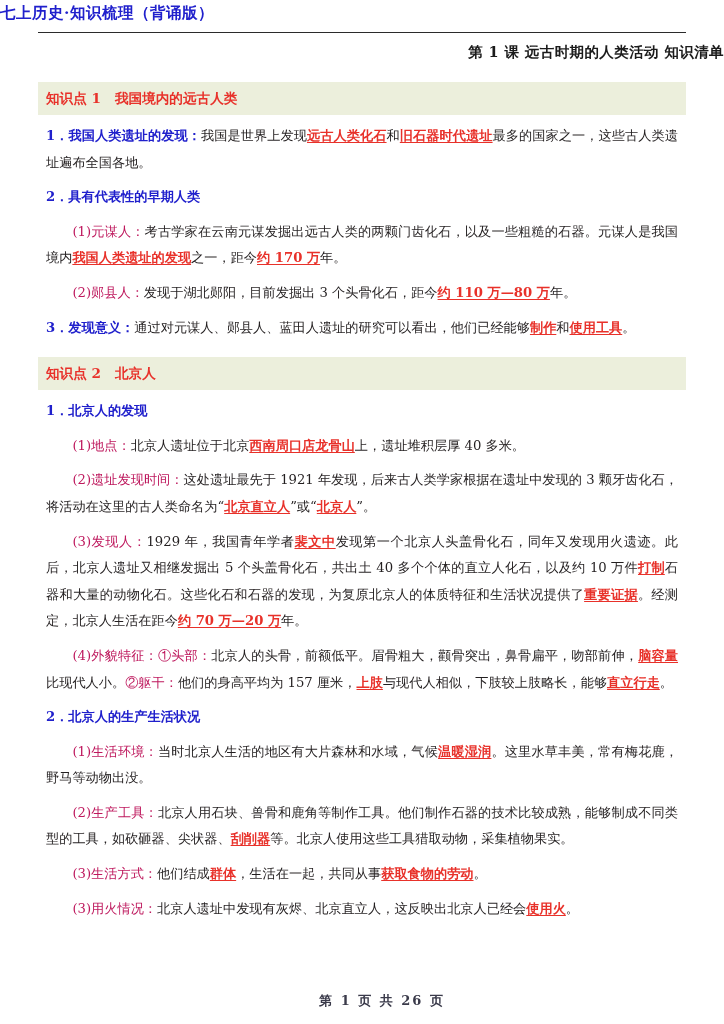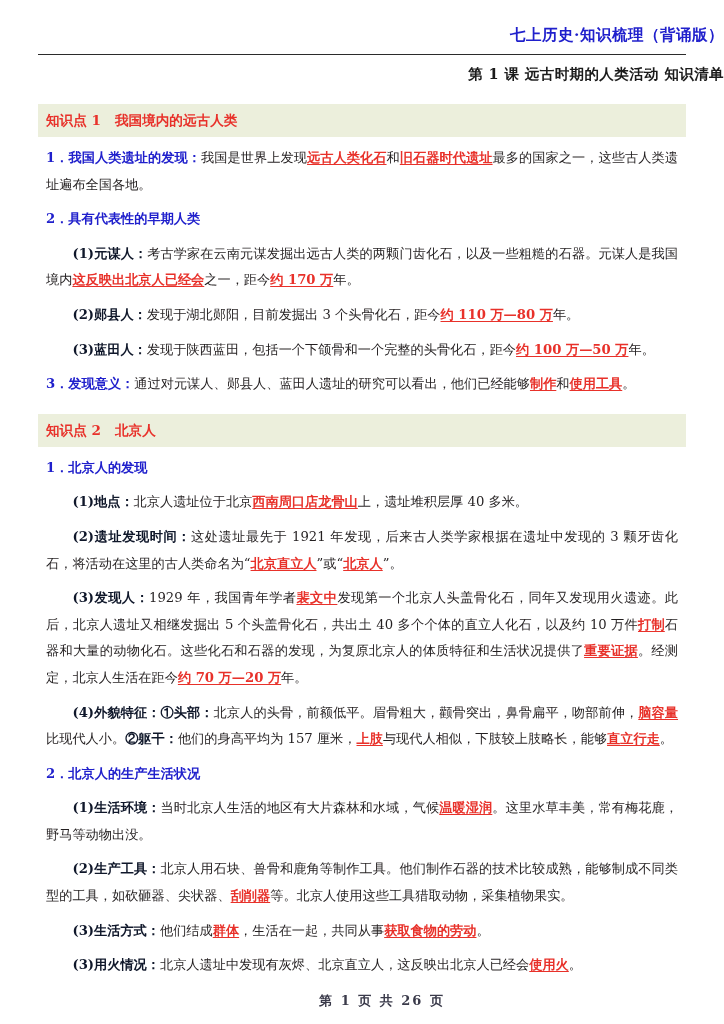--- a/index.html
+++ b/index.html
@@ -20,22 +20,22 @@
   .page {
     width: 724px;
     height: 1024px;
     box-sizing: border-box;
     padding: 0;
     position: relative;
   }
 
   
   .doc-header {
-    text-align: right;
-    padding-top: 24px;
+    text-align: left;
+    padding-top: 2px;
   }
   .doc-header .doc-title {
     color: #2020cc;
     font-weight: bold;
     font-size: 15.5px;
     letter-spacing: 0.5px;
     line-height: 22px;
     font-family: "DejaVu Serif", "Liberation Serif", serif;
   }
   .header-rule {
@@ -76,21 +76,21 @@
   .para {
     margin: 8px;
     text-align: justify;
     text-justify: inter-ideograph;
   }
   .para.indent { text-indent: 2em; }
 
   
   .t-blue   { color: #2020cc; font-weight: bold; }
   .t-black  { color: #231f20; }
-  .t-bold   { font-weight: bold; color: #0f172a; }
+  .t-bold   { font-weight: normal; color: #be185d; }
   .t-red    { color: #e8312a; font-weight: bold; text-decoration: underline; text-underline-offset: 2px; }
 
   
   .doc-footer {
     position: absolute;
     left: 0;
     right: 0;
     bottom: 14px;
     text-align: center;
     font-size: 13px;
@@ -110,23 +110,22 @@
   </div>
 
   <hr class="header-rule">
 
   <div class="lesson-title">第 1 课  远古时期的人类活动  知识清单</div>
 
   <div class="content" id="content-root">
       <div class="kp-banner"><span class="kp-label">知识点 1</span><span>我国境内的远古人类</span></div>
       <p class="para"><span class="t-blue">1．我国人类遗址的发现：</span><span class="t-black">我国是世界上发现</span><span class="t-red">远古人类化石</span><span class="t-black">和</span><span class="t-red">旧石器时代遗址</span><span class="t-black">最多的国家之一，这些古人类遗址遍布全国各地。</span></p>
       <p class="para"><span class="t-blue">2．具有代表性的早期人类</span></p>
-      <p class="para indent"><span class="t-bold">(1)元谋人：</span><span class="t-black">考古学家在云南元谋发掘出远古人类的两颗门齿化石，以及一些粗糙的石器。元谋人是我国境内</span><span class="t-red">这反映出北京人已经会</span><span class="t-black">之一，距今</span><span class="t-red">约 170 万</span><span class="t-black">年。</span></p>
+      <p class="para indent"><span class="t-bold">(1)元谋人：</span><span class="t-black">考古学家在云南元谋发掘出远古人类的两颗门齿化石，以及一些粗糙的石器。元谋人是我国境内</span><span class="t-red">我国人类遗址的发现</span><span class="t-black">之一，距今</span><span class="t-red">约 170 万</span><span class="t-black">年。</span></p>
       <p class="para indent"><span class="t-bold">(2)郧县人：</span><span class="t-black">发现于湖北郧阳，目前发掘出 3 个头骨化石，距今</span><span class="t-red">约 110 万—80 万</span><span class="t-black">年。</span></p>
-      <p class="para indent"><span class="t-bold">(3)蓝田人：</span><span class="t-black">发现于陕西蓝田，包括一个下颌骨和一个完整的头骨化石，距今</span><span class="t-red">约 100 万—50 万</span><span class="t-black">年。</span></p>
       <p class="para"><span class="t-blue">3．发现意义：</span><span class="t-black">通过对元谋人、郧县人、蓝田人遗址的研究可以看出，他们已经能够</span><span class="t-red">制作</span><span class="t-black">和</span><span class="t-red">使用工具</span><span class="t-black">。</span></p>
       <div class="kp-banner"><span class="kp-label">知识点 2</span><span>北京人</span></div>
       <p class="para"><span class="t-blue">1．北京人的发现</span></p>
       <p class="para indent"><span class="t-bold">(1)地点：</span><span class="t-black">北京人遗址位于北京</span><span class="t-red">西南周口店龙骨山</span><span class="t-black">上，遗址堆积层厚 40 多米。</span></p>
       <p class="para indent"><span class="t-bold">(2)遗址发现时间：</span><span class="t-black">这处遗址最先于 1921 年发现，后来古人类学家根据在遗址中发现的 3 颗牙齿化石，将活动在这里的古人类命名为“</span><span class="t-red">北京直立人</span><span class="t-black">”或“</span><span class="t-red">北京人</span><span class="t-black">”。</span></p>
       <p class="para indent"><span class="t-bold">(3)发现人：</span><span class="t-black">1929 年，我国青年学者</span><span class="t-red">裴文中</span><span class="t-black">发现第一个北京人头盖骨化石，同年又发现用火遗迹。此后，北京人遗址又相继发掘出 5 个头盖骨化石，共出土 40 多个个体的直立人化石，以及约 10 万件</span><span class="t-red">打制</span><span class="t-black">石器和大量的动物化石。这些化石和石器的发现，为复原北京人的体质特征和生活状况提供了</span><span class="t-red">重要证据</span><span class="t-black">。经测定，北京人生活在距今</span><span class="t-red">约 70 万—20 万</span><span class="t-black">年。</span></p>
       <p class="para indent"><span class="t-bold">(4)外貌特征：</span><span class="t-bold">①头部：</span><span class="t-black">北京人的头骨，前额低平。眉骨粗大，颧骨突出，鼻骨扁平，吻部前伸，</span><span class="t-red">脑容量</span><span class="t-black">比现代人小。</span><span class="t-bold">②躯干：</span><span class="t-black">他们的身高平均为 157 厘米，</span><span class="t-red">上肢</span><span class="t-black">与现代人相似，下肢较上肢略长，能够</span><span class="t-red">直立行走</span><span class="t-black">。</span></p>
       <p class="para"><span class="t-blue">2．北京人的生产生活状况</span></p>
       <p class="para indent"><span class="t-bold">(1)生活环境：</span><span class="t-black">当时北京人生活的地区有大片森林和水域，气候</span><span class="t-red">温暖湿润</span><span class="t-black">。这里水草丰美，常有梅花鹿，野马等动物出没。</span></p>
       <p class="para indent"><span class="t-bold">(2)生产工具：</span><span class="t-black">北京人用石块、兽骨和鹿角等制作工具。他们制作石器的技术比较成熟，能够制成不同类型的工具，如砍砸器、尖状器、</span><span class="t-red">刮削器</span><span class="t-black">等。北京人使用这些工具猎取动物，采集植物果实。</span></p>

